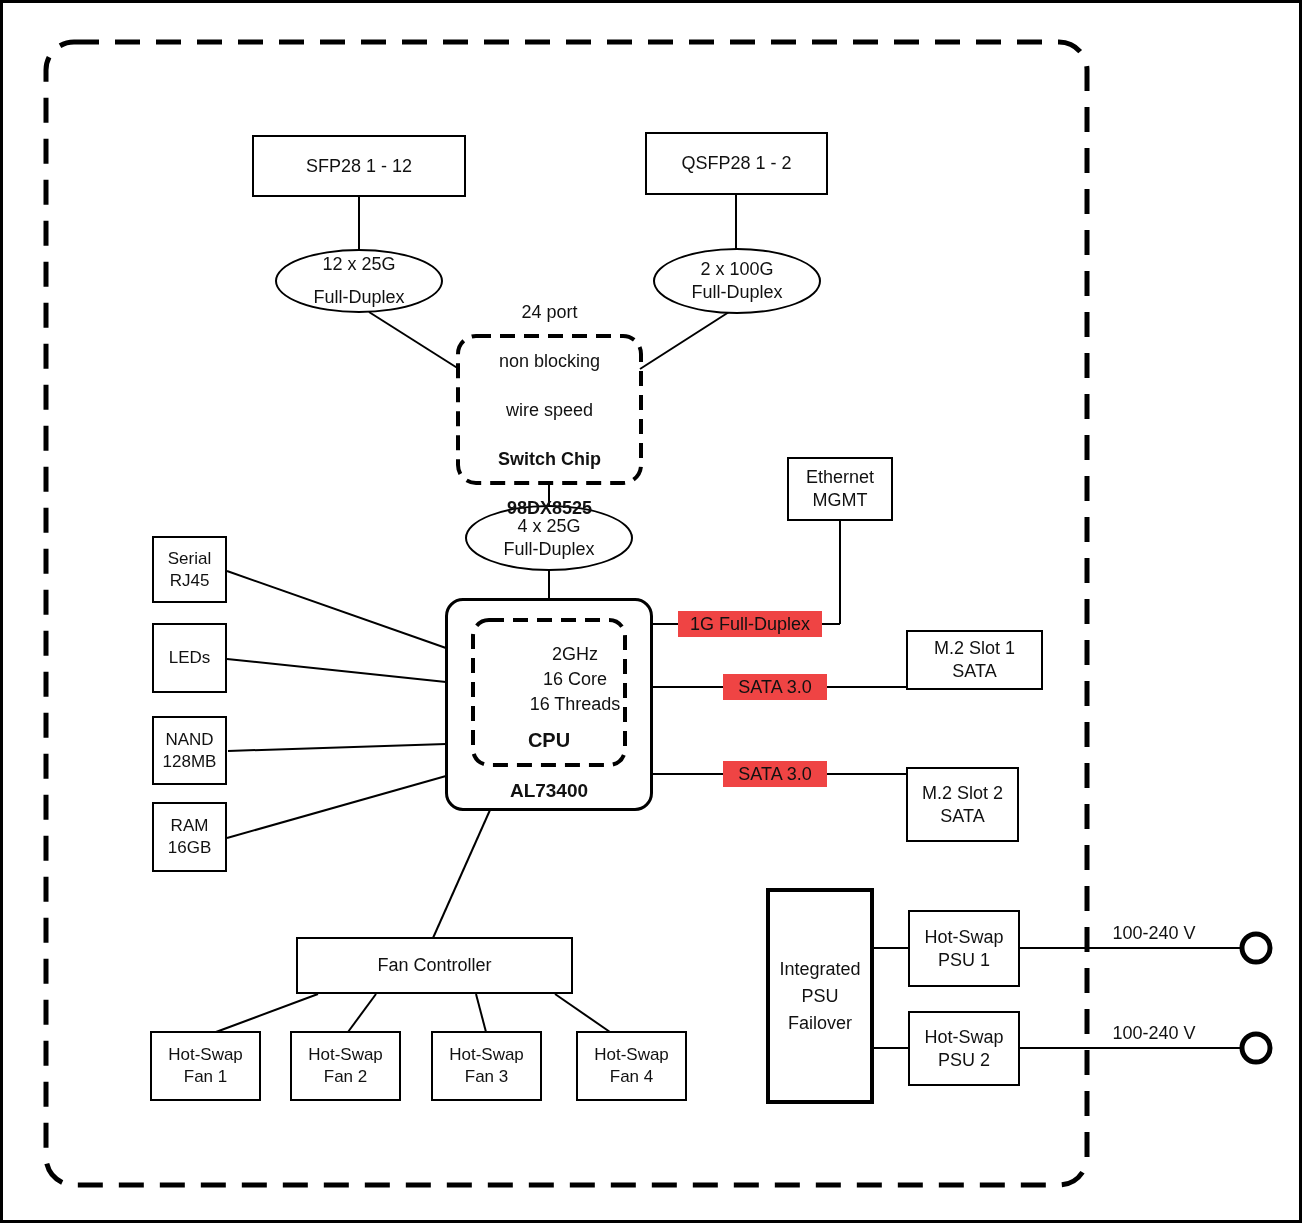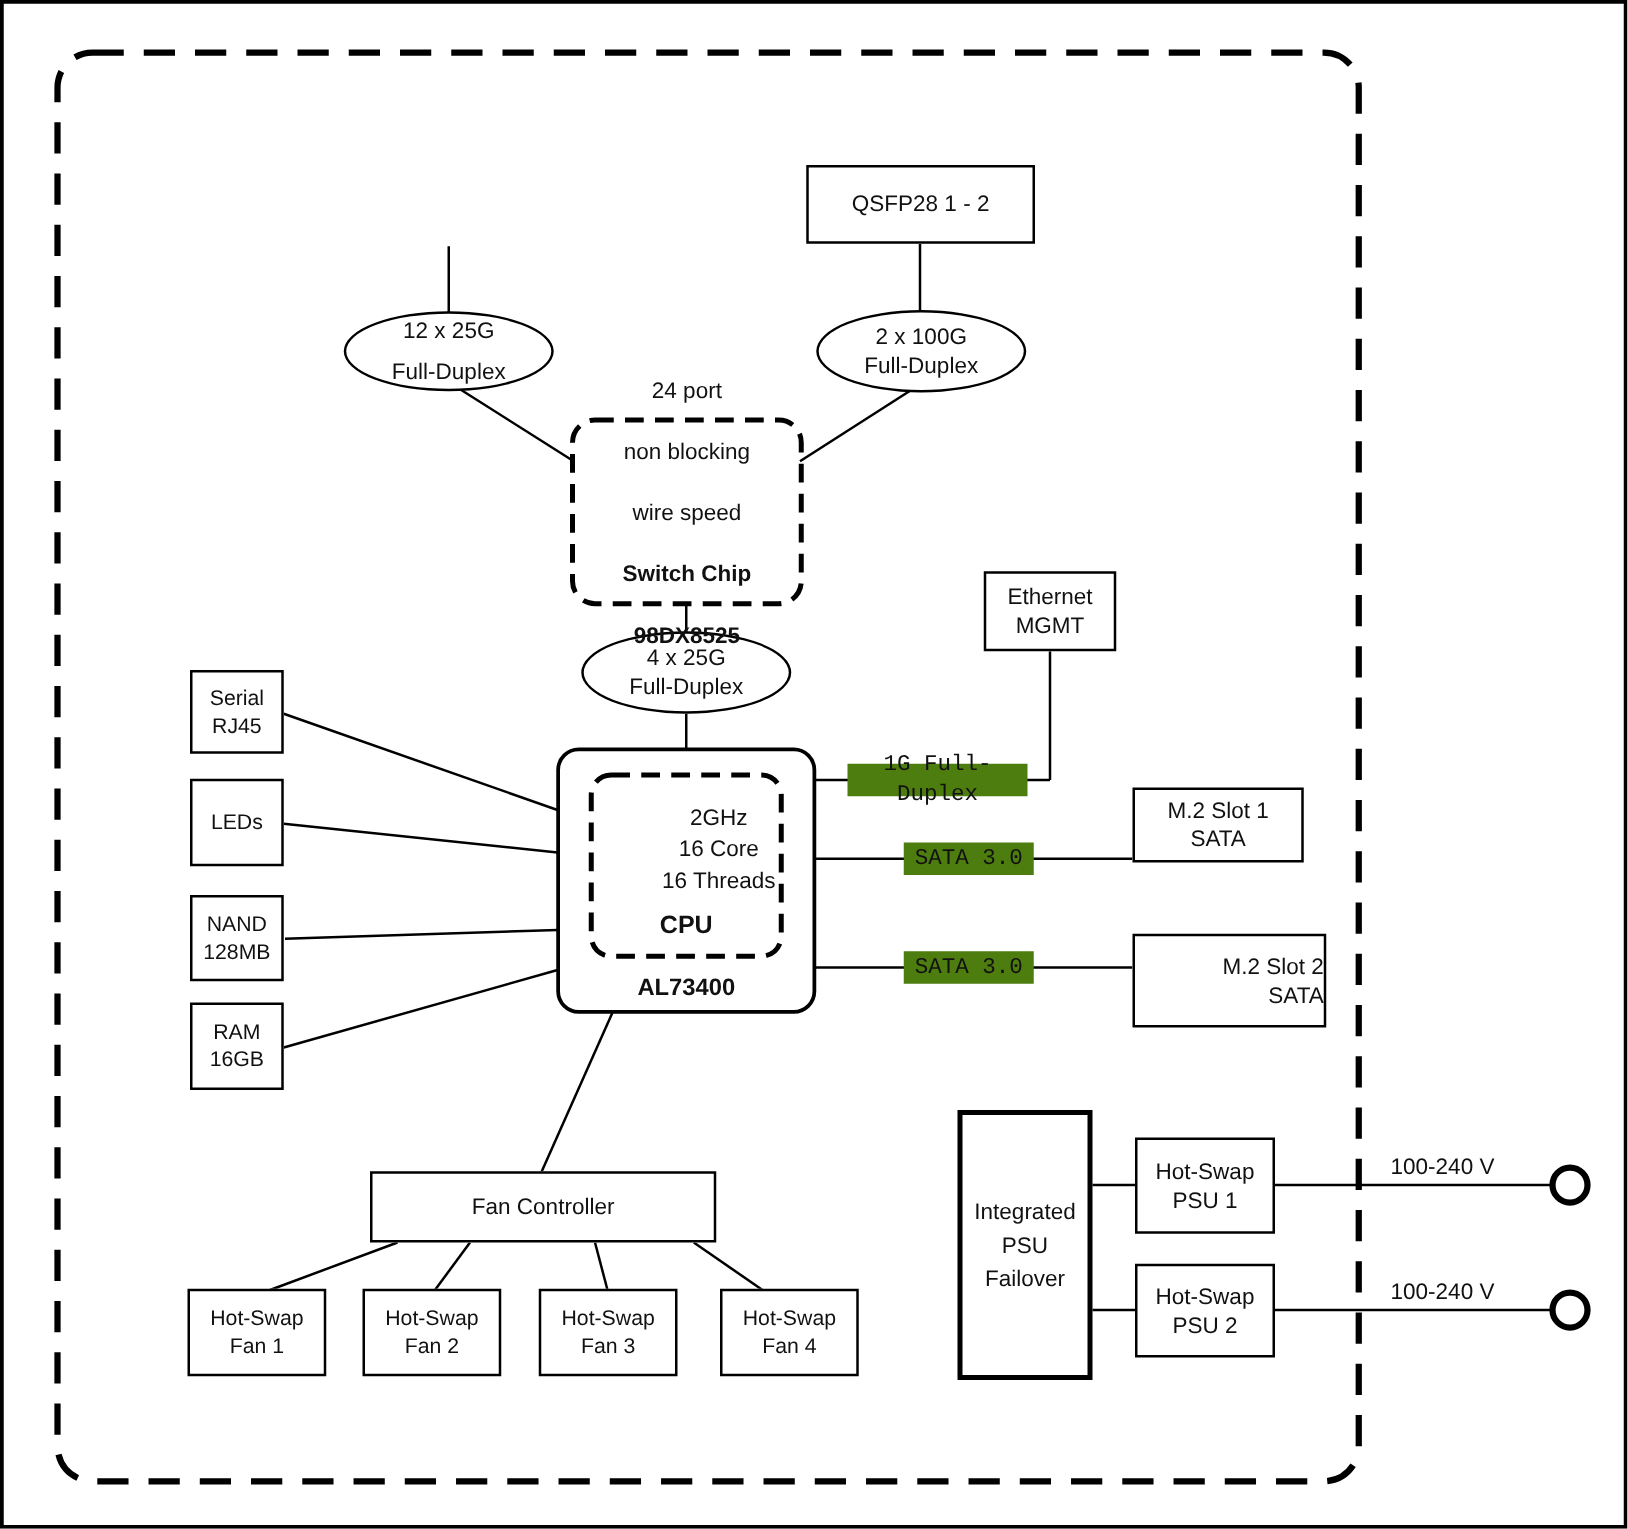--- a/index.html
+++ b/index.html
@@ -31,21 +31,21 @@
   .cpu-box{border-width:3px;border-radius:18px;}
   .thick{border-width:4px;}
   .txt{
     position:absolute;z-index:4;
     display:flex;flex-direction:column;
     align-items:center;justify-content:center;
     text-align:center;
     font-size:18px;line-height:24px;
     background:transparent;
   }
-  .onwire{background:#4d7c0f;z-index:4;font-family:Liberation Mono, monospace;}
+  .onwire{background:#ef4444;z-index:4;}
   .bold{font-weight:bold;}
   .title{font-size:21px;line-height:26px;font-weight:bold;}
   .cpu-specs{position:absolute;left:0;top:41px;width:100%;text-align:center;font-size:18px;line-height:25px;margin-left:26px;}
   .cpu-name{position:absolute;left:0;top:128px;width:100%;text-align:center;font-size:20px;line-height:22px;font-weight:bold;}
   .cpu-chip{position:absolute;left:0;top:179px;width:100%;text-align:center;font-size:19px;line-height:22px;font-weight:bold;}
 </style>
 </head>
 <body>
 
 <div class="canvas">
@@ -78,20 +78,23 @@
     <line x1="870" y1="945" x2="906" y2="945" stroke="#000" stroke-width="2"></line>
     <line x1="870" y1="1045" x2="906" y2="1045" stroke="#000" stroke-width="2"></line>
     <line x1="1016" y1="945" x2="1239" y2="945" stroke="#000" stroke-width="2"></line>
     <line x1="1016" y1="1045" x2="1239" y2="1045" stroke="#000" stroke-width="2"></line>
 
     <circle cx="1253" cy="945" r="14" fill="#fff" stroke="#000" stroke-width="5"></circle>
     <circle cx="1253" cy="1045" r="14" fill="#fff" stroke="#000" stroke-width="5"></circle>
   </svg>
 
 
+  <div class="node" style="left:249px;top:132px;width:214px;height:62px;">
+    <span class="ln">SFP28 1 - 12</span>
+  </div>
   <div class="node" style="left:642px;top:129px;width:183px;height:63px;">
     <span class="ln">QSFP28 1 - 2</span>
   </div>
 
   <div class="node ellipse" style="left:272px;top:246px;width:168px;height:64px;gap:10px;">
     <span class="ln">12 x 25G</span>
     <span class="ln">Full-Duplex</span>
   </div>
   <div class="node ellipse" style="left:650px;top:245px;width:168px;height:66px;">
     <span class="ln">2 x 100G</span>
@@ -138,21 +141,21 @@
   </div>
   <div class="node small" style="left:149px;top:799px;width:75px;height:70px;">
     <span class="ln">RAM</span>
     <span class="ln">16GB</span>
   </div>
 
   <div class="node" style="left:903px;top:627px;width:137px;height:60px;">
     <span class="ln">M.2 Slot 1</span>
     <span class="ln">SATA</span>
   </div>
-  <div class="node" style="left:903px;top:744px;width:155px;height:75px;align-items:flex-end;">
+  <div class="node" style="left:903px;top:764px;width:113px;height:75px;">
     <span class="ln">M.2 Slot 2</span>
     <span class="ln">SATA</span>
   </div>
 
   <div class="node" style="left:293px;top:934px;width:277px;height:57px;">
     <span class="ln">Fan Controller</span>
   </div>
   <div class="node small" style="left:147px;top:1028px;width:111px;height:70px;">
     <span class="ln">Hot-Swap</span>
     <span class="ln">Fan 1</span>

